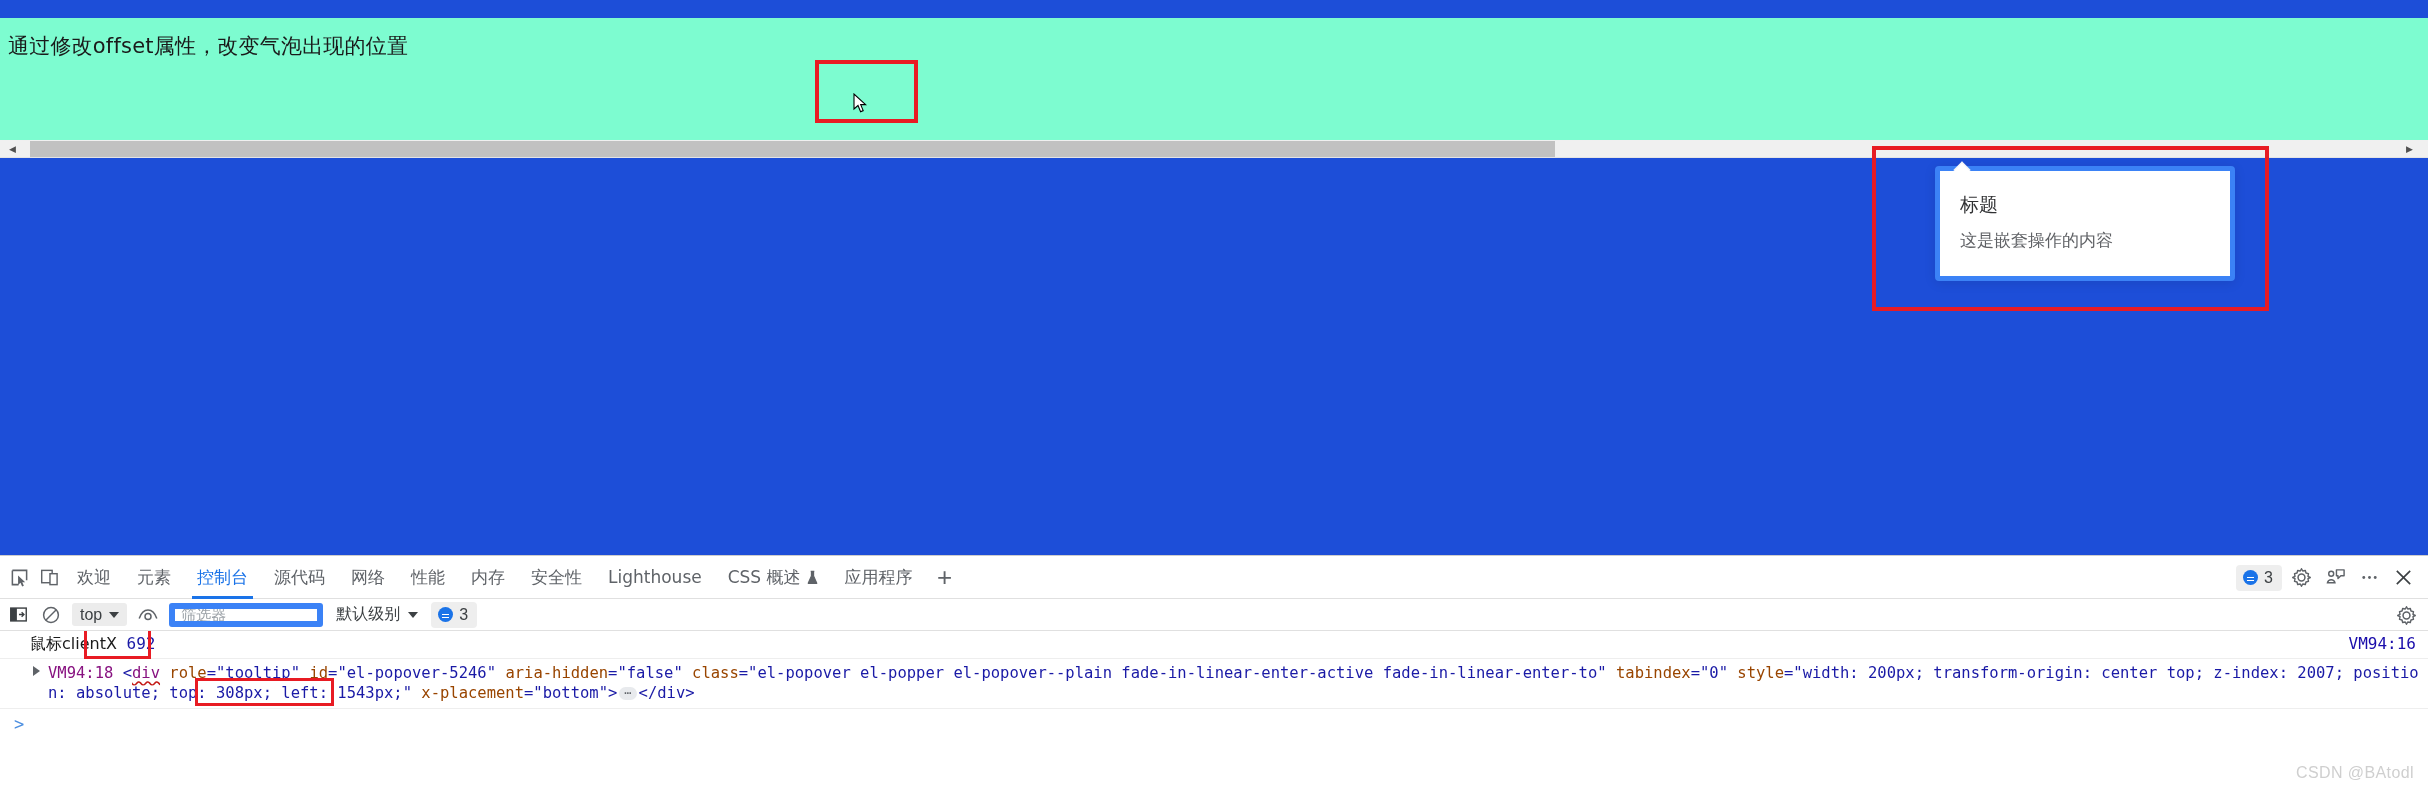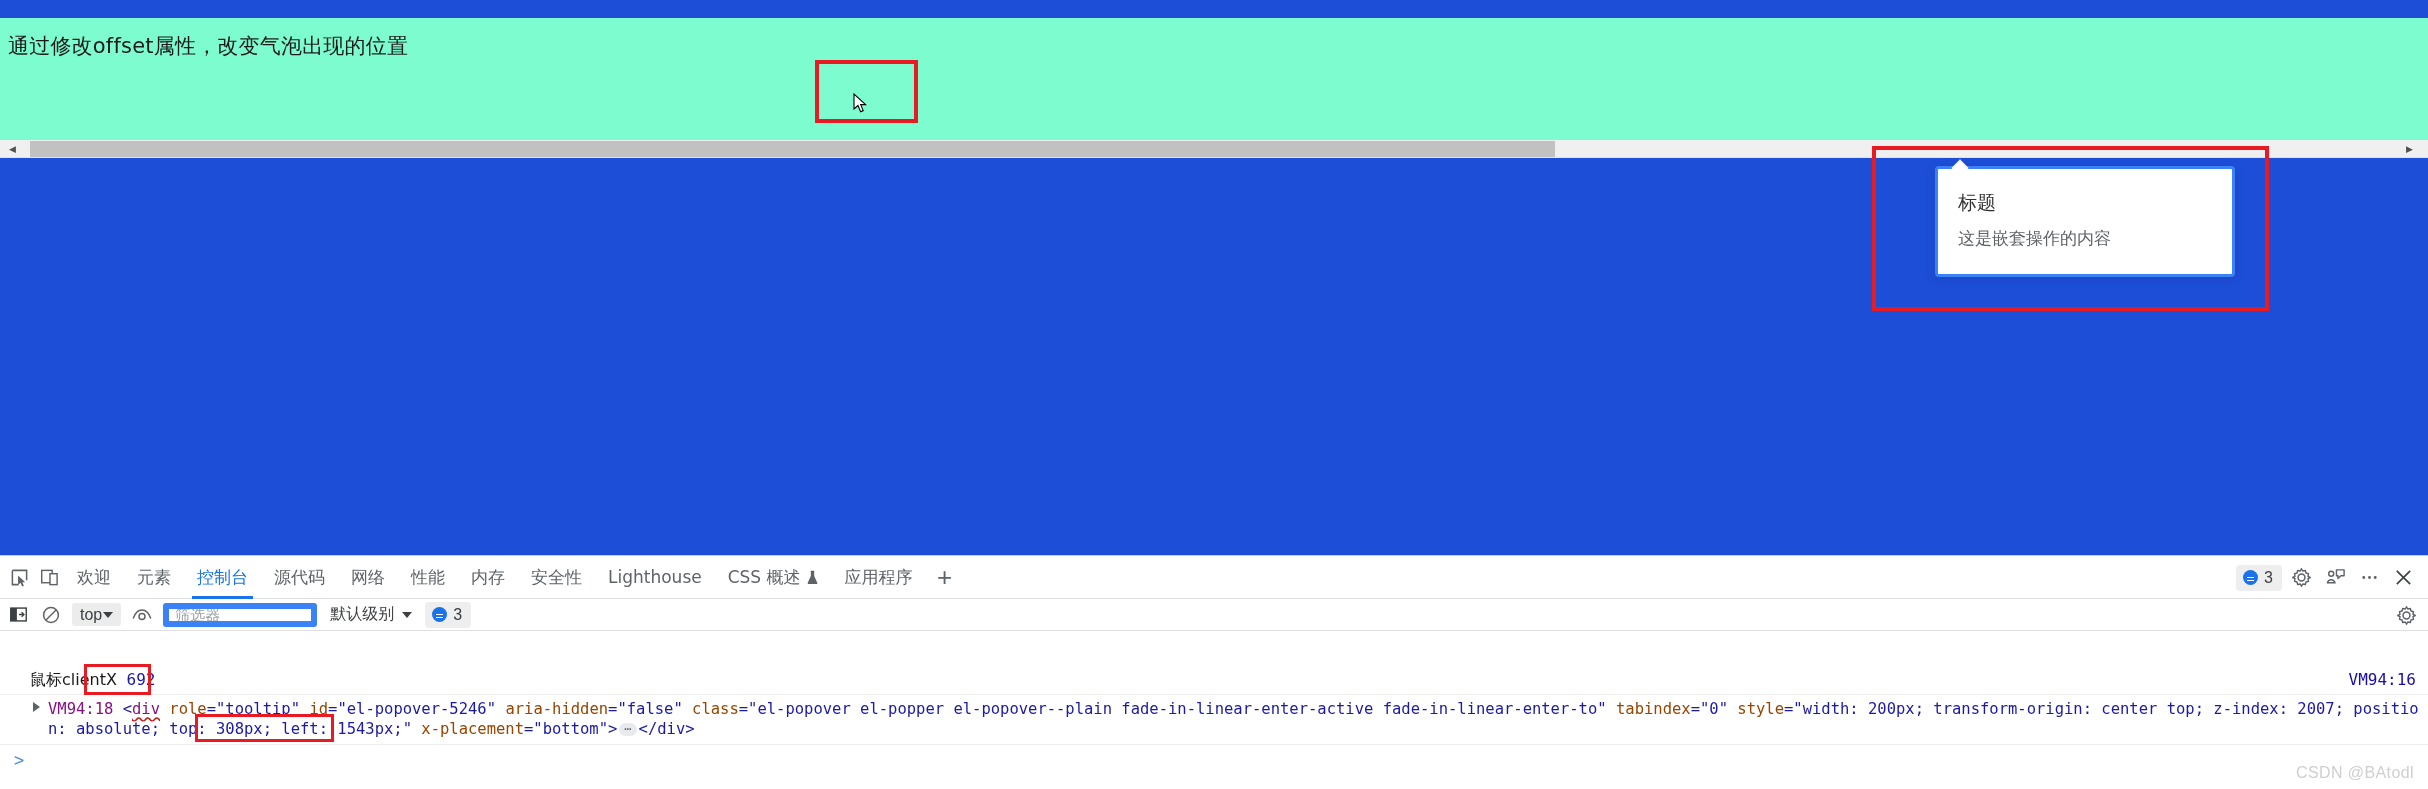--- a/index.html
+++ b/index.html
@@ -89,21 +89,21 @@
     left: 1872px; top: 146px;
     width: 397px; height: 165px;
     border: 4px solid #e81b23;
     background: transparent;
   }
   #popover {
     position: absolute;
     left: 1935px; top: 166px;
     width: 300px;
     background: #ffffff;
-    border: 3px solid #3b82f6;
+    border: 5px solid #3b82f6;
     border-radius: 4px;
     box-shadow: 0 2px 12px 0 rgba(0,0,0,0.1);
     padding: 18px 20px 22px 20px;
   }
   #popover .arrow {
     position: absolute;
     top: -7px;
     left: 16px;
     width: 12px; height: 12px;
     background: #ffffff;
@@ -220,21 +220,21 @@
     border-bottom: 1px solid #e0e0e0;
     background: #ffffff;
   }
   .cb-icon {
     width: 24px; height: 24px;
     display: flex; align-items: center; justify-content: center;
     color: #5f6368;
     flex: 0 0 auto;
   }
   #ctx-select {
-    display: flex; align-items: center; gap: 1px;
+    display: flex; align-items: center; gap: 7px;
     background: #ececec;
     border-radius: 3px;
     padding: 2px 8px;
     height: 23px;
     font-size: 16px;
     color: #3c4043;
     font-family: "Liberation Sans", sans-serif;
   }
   .caret-dn {
     width: 0; height: 0;
@@ -276,21 +276,20 @@
     background: #ffffff;
     overflow: hidden;
     font-family: "DejaVu Sans Mono", "Liberation Mono", monospace;
     font-size: 16px;
   }
   .console-row {
     position: relative;
     border-bottom: 1px solid #eeeeee;
     padding: 3px 0 3px 30px;
     min-height: 25px;
-    margin-top: 36px;
   }
   .console-row .src-link {
     position: absolute;
     right: 12px;
     top: 3px;
     color: #1a0dab;
     font-size: 16px;
     font-family: "DejaVu Sans Mono", "Liberation Mono", monospace;
   }
   #row-log .msg-cn {

